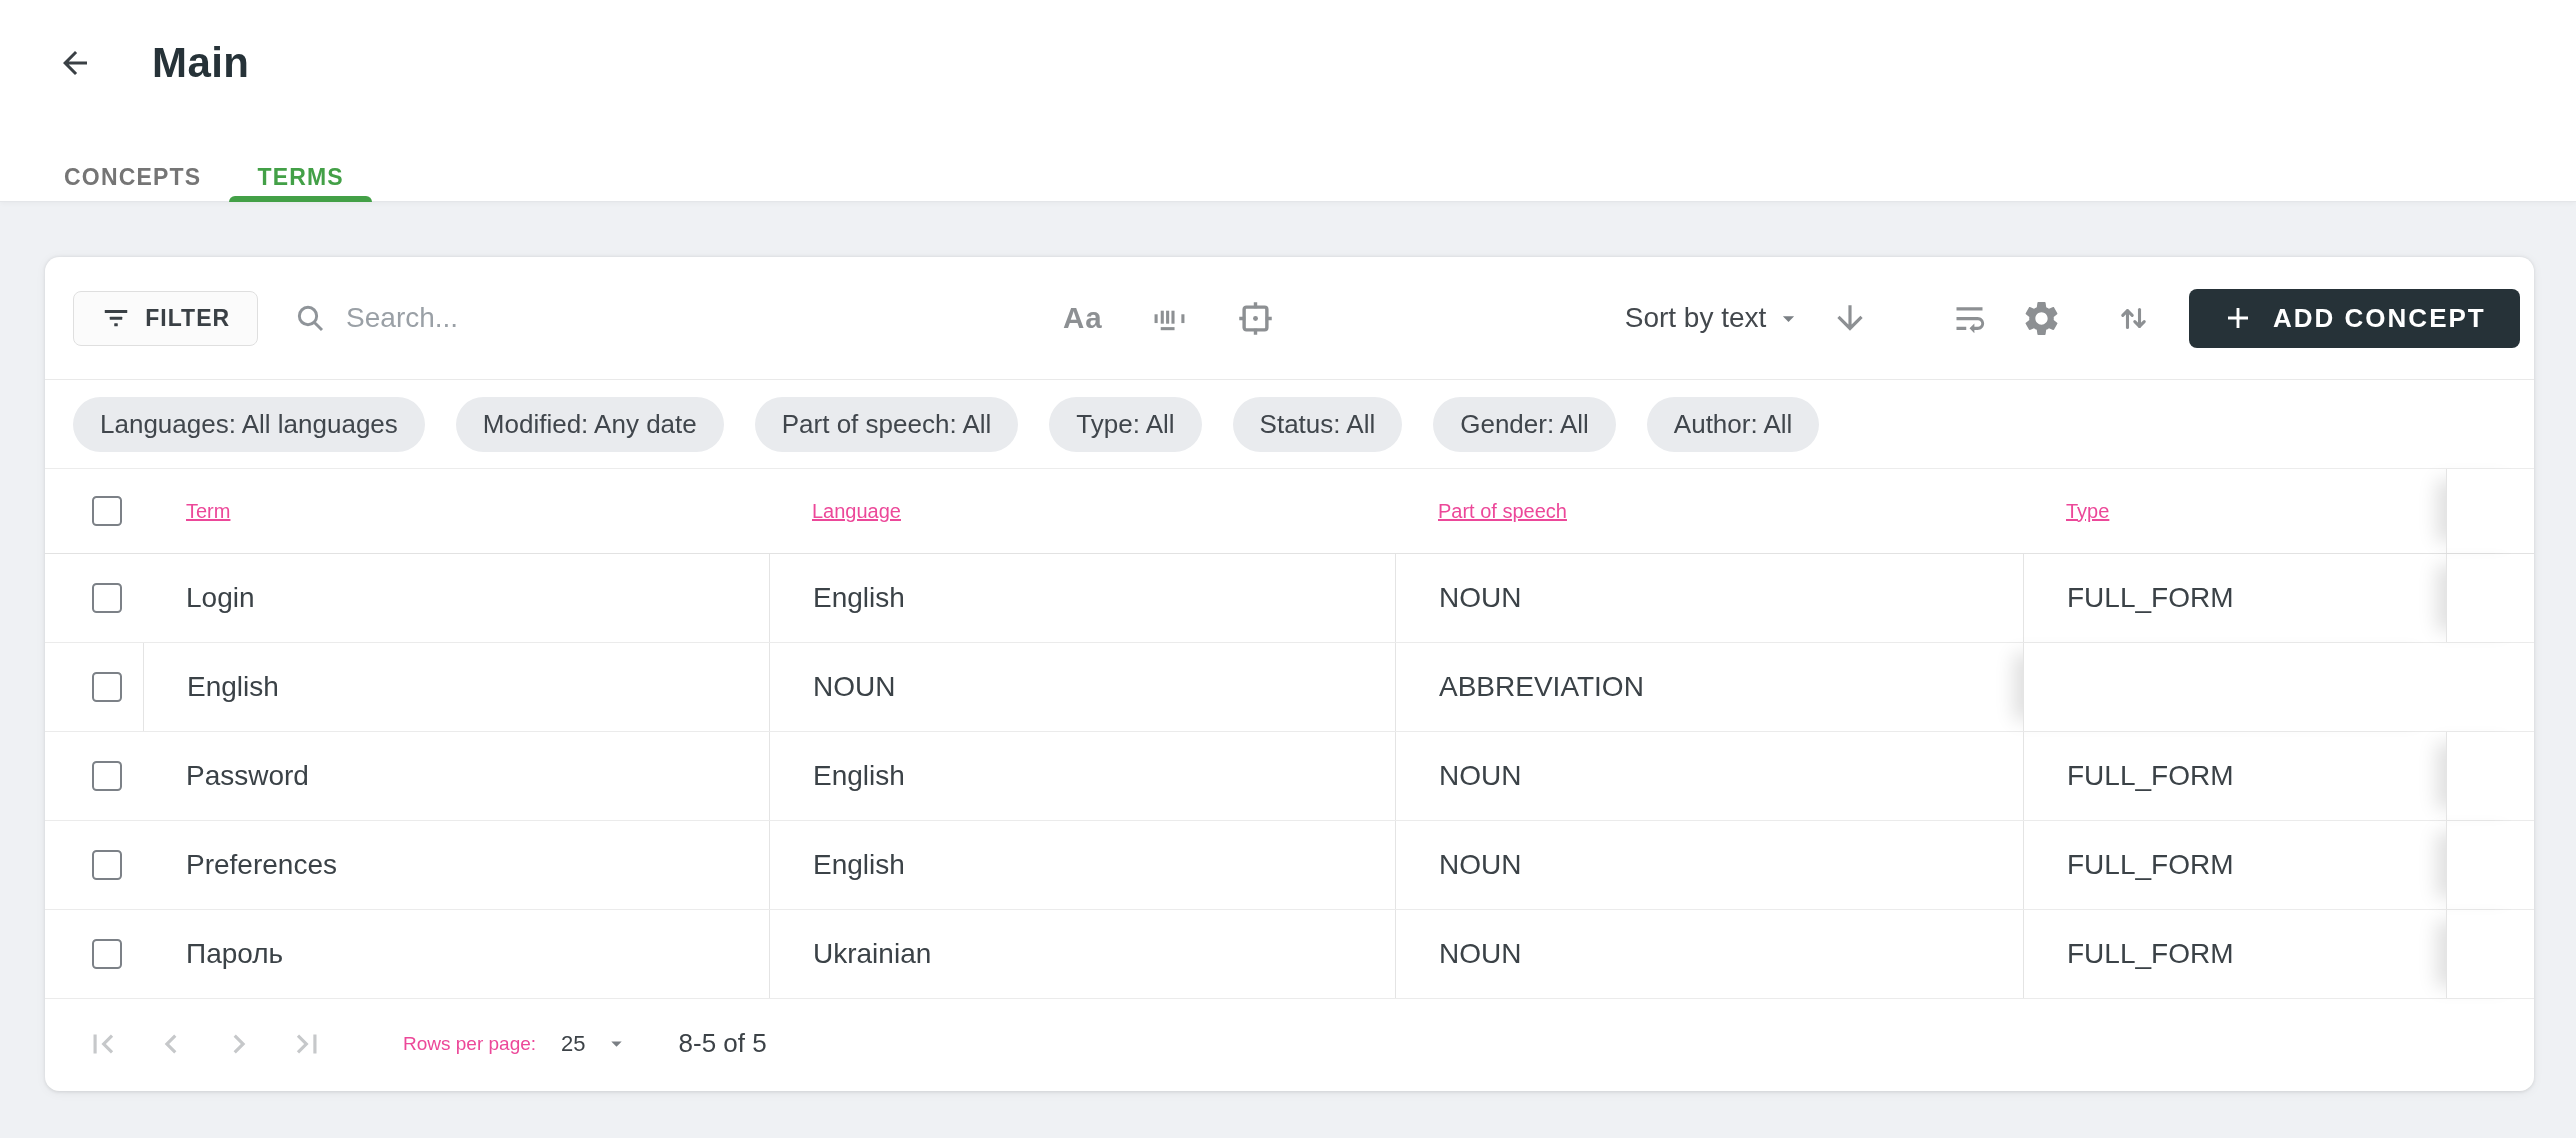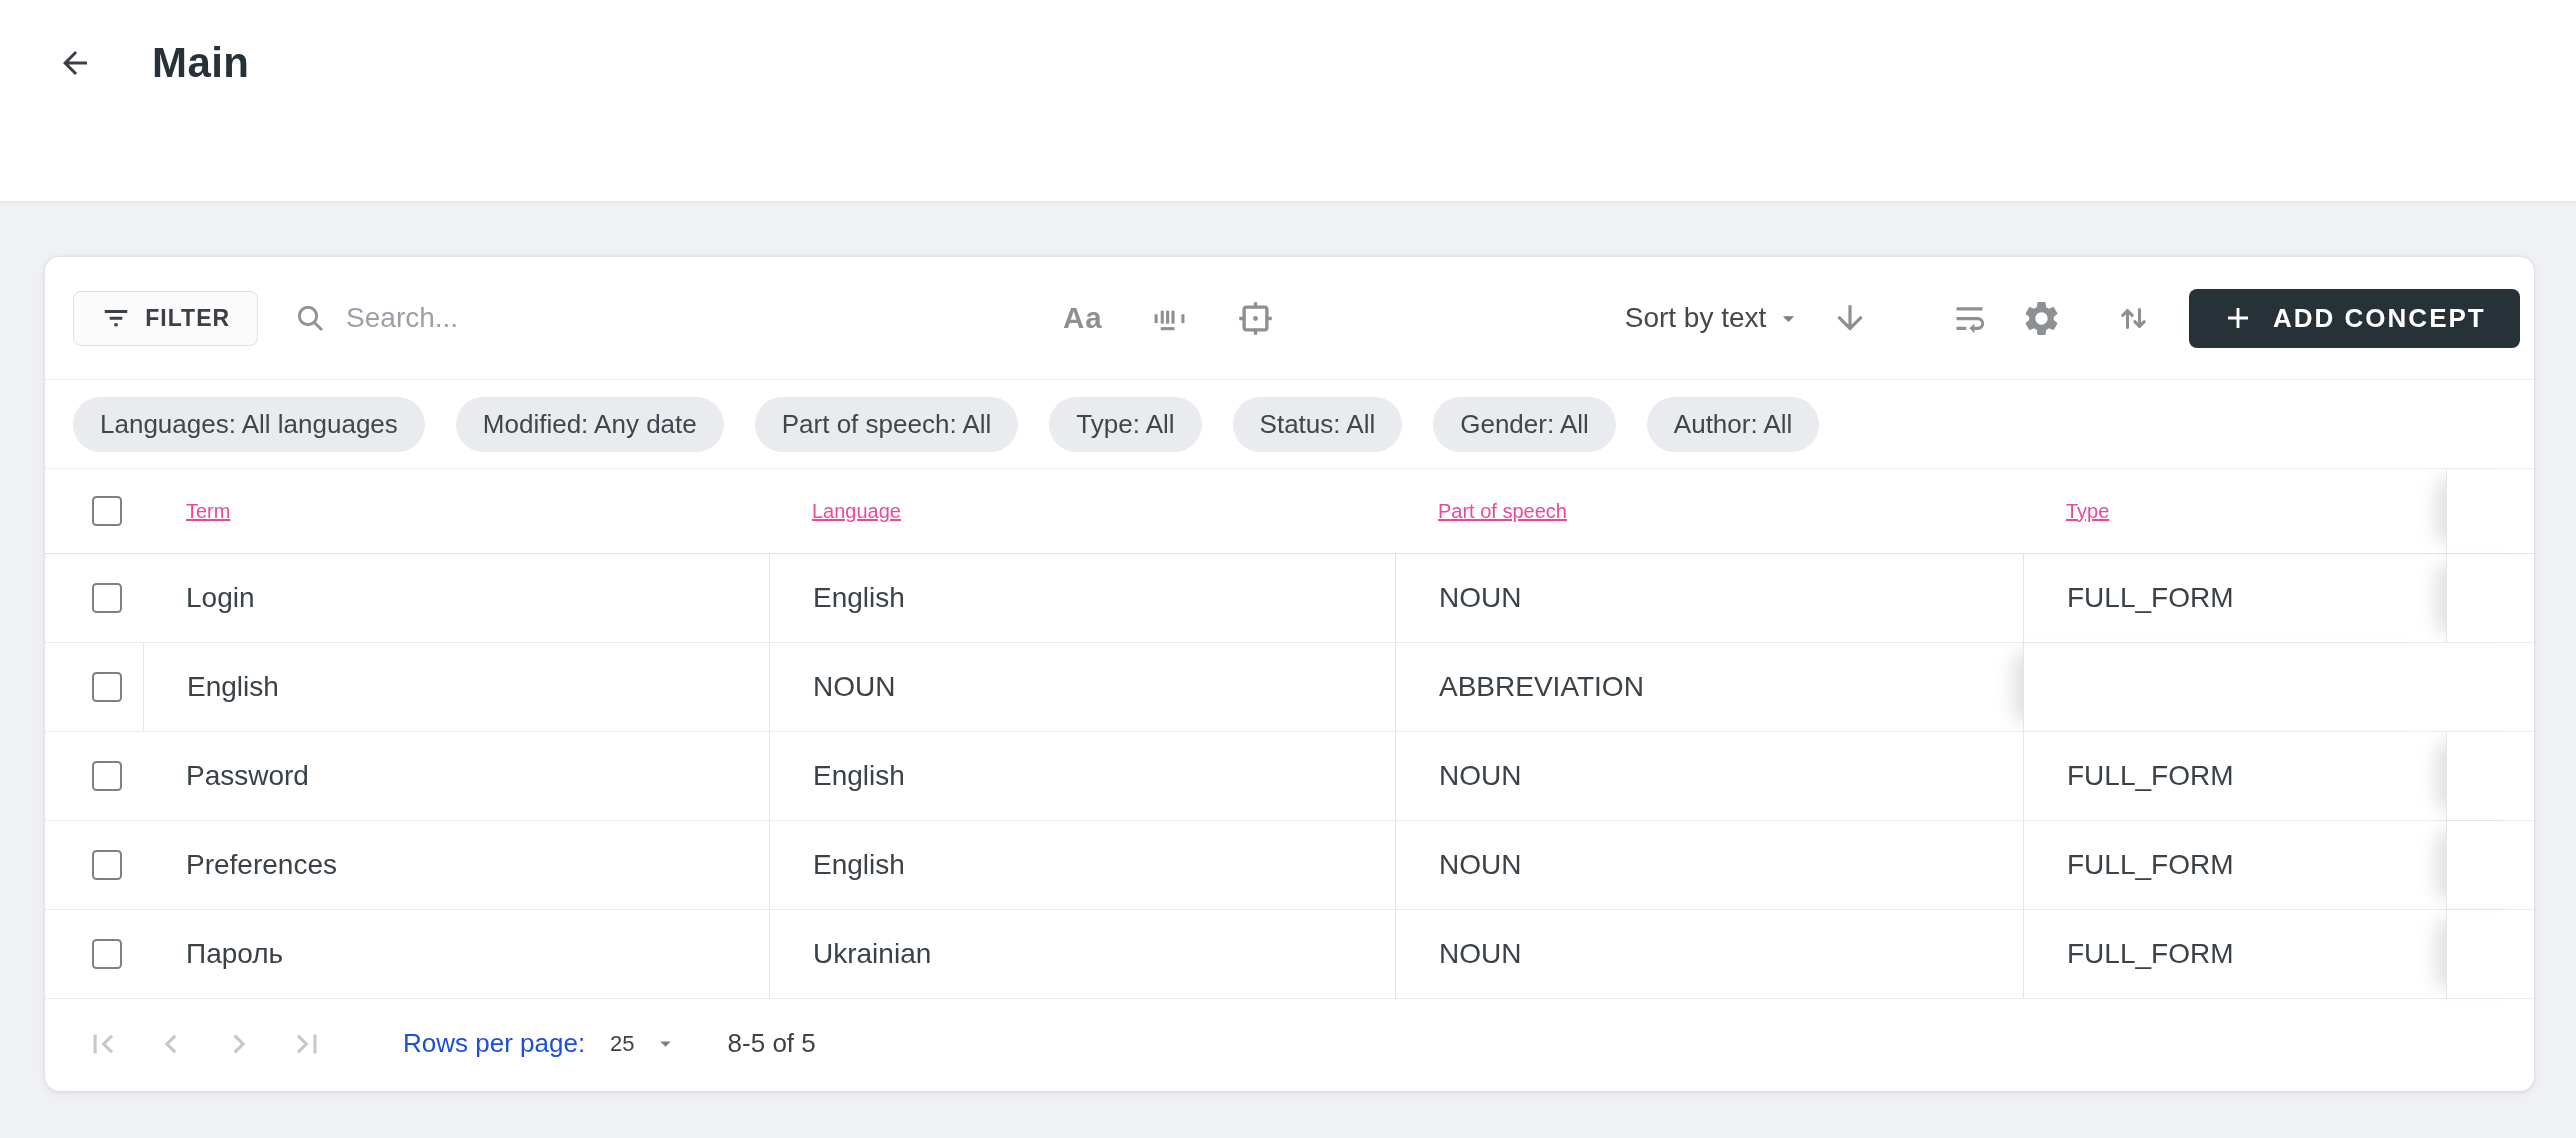--- a/index.html
+++ b/index.html
@@ -77,36 +77,45 @@
   .th{ font-size:20px; color:#ec4899;text-decoration:underline; }
   .tbody .trow{ height:89px; flex:none; border-bottom:0.9px solid #ebebeb; }
   .td{ font-size:28px; color:#3b4247; }
   .vline{ border-left:0.9px solid #e4e4e4; }
   .pinned{ border-left:0.9px solid #e4e4e4; box-shadow:-19.7px 0 18px -10.7px rgba(0,0,0,.13); }
   .checkbox{ width:29.5px; height:29.5px; border:2.2px solid #7c8187; border-radius:4.5px; background:#fff; cursor:pointer; flex:none;}
 
   
   .tfoot{ height:89px; flex:none; display:flex; align-items:center; padding:0 39px; }
   .pg-btn{ background:none; border:none; padding:0; margin-right:30px; color:#c6c8ca; display:flex; cursor:default; }
-  .rpp-label{ margin-left:47px; font-size:26px; color:#1d4ed8; }
+  .rpp-label{ margin-left:47px; font-size:19px; color:#ec4899; }
   .rpp-value{ margin-left:25px; display:flex; align-items:center; gap:18px; font-size:22px; color:#3c4247; cursor:pointer; }
   .range{ margin-left:50px; font-size:26px; color:#3c4247; }
 </style>
 </head>
 <body>
 
 <header class="app-header">
   <div class="title-row">
     <button class="back-btn">
       <svg width="36" height="36" viewBox="0 0 24 24" fill="currentColor">
           <path d="M20 11H7.83l5.59-5.59L12 4l-8 8 8 8 1.41-1.41L7.83 13H20v-2z"></path>
         </svg>
     </button>
     <h1 class="page-title">Main</h1>
   </div>
+  <nav class="tabs">
+    <div class="tab">
+      <span>CONCEPTS</span>
+    </div>
+    <div class="tab active">
+      <span>TERMS</span>
+      <span class="tab-underline"></span>
+    </div>
+  </nav>
 </header>
 
 <main class="content">
   <section class="card">
 
     <div class="toolbar">
       <button class="filter-btn">
         <svg width="30" height="30" viewBox="0 0 24 24" fill="currentColor">
           <rect x="3" y="5.6" width="18" height="2.4" rx="0.4"></rect>
             <rect x="7" y="10.9" width="10" height="2.4" rx="0.4"></rect>

